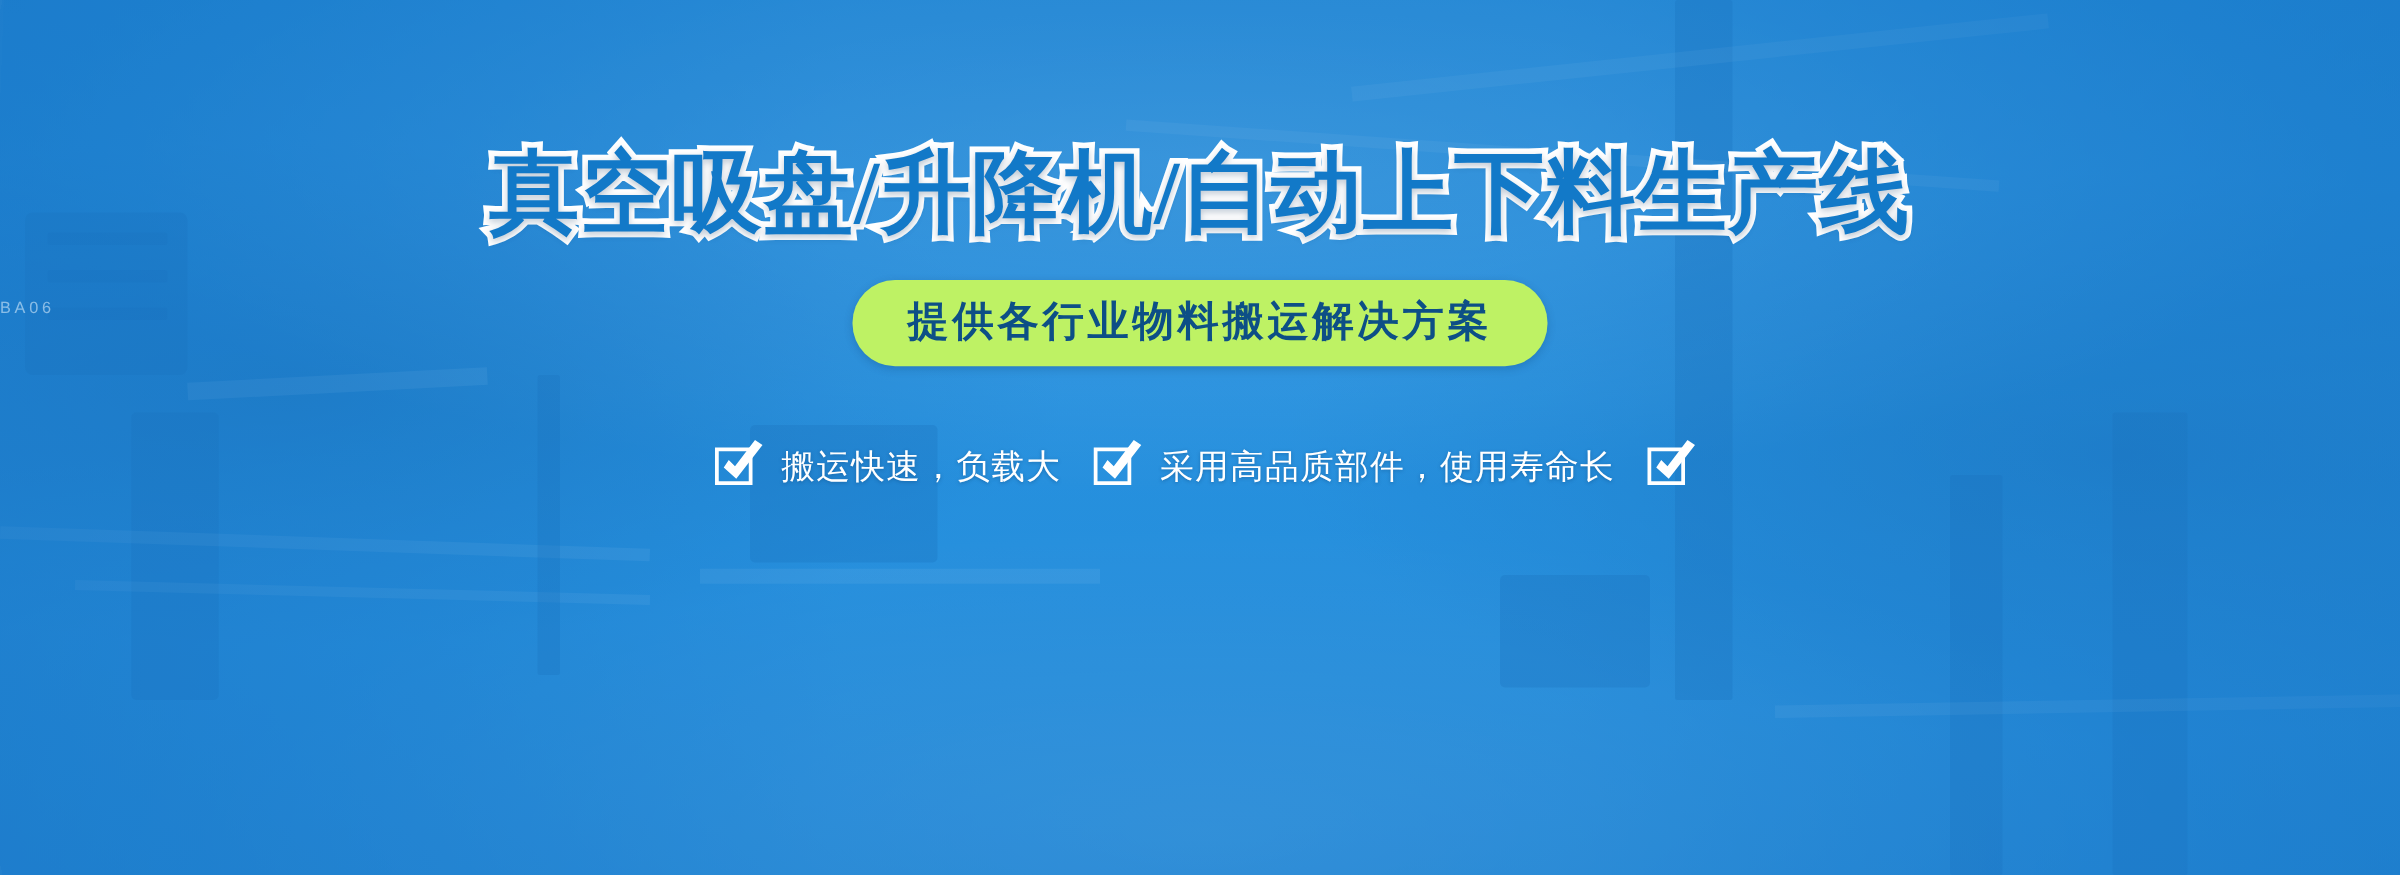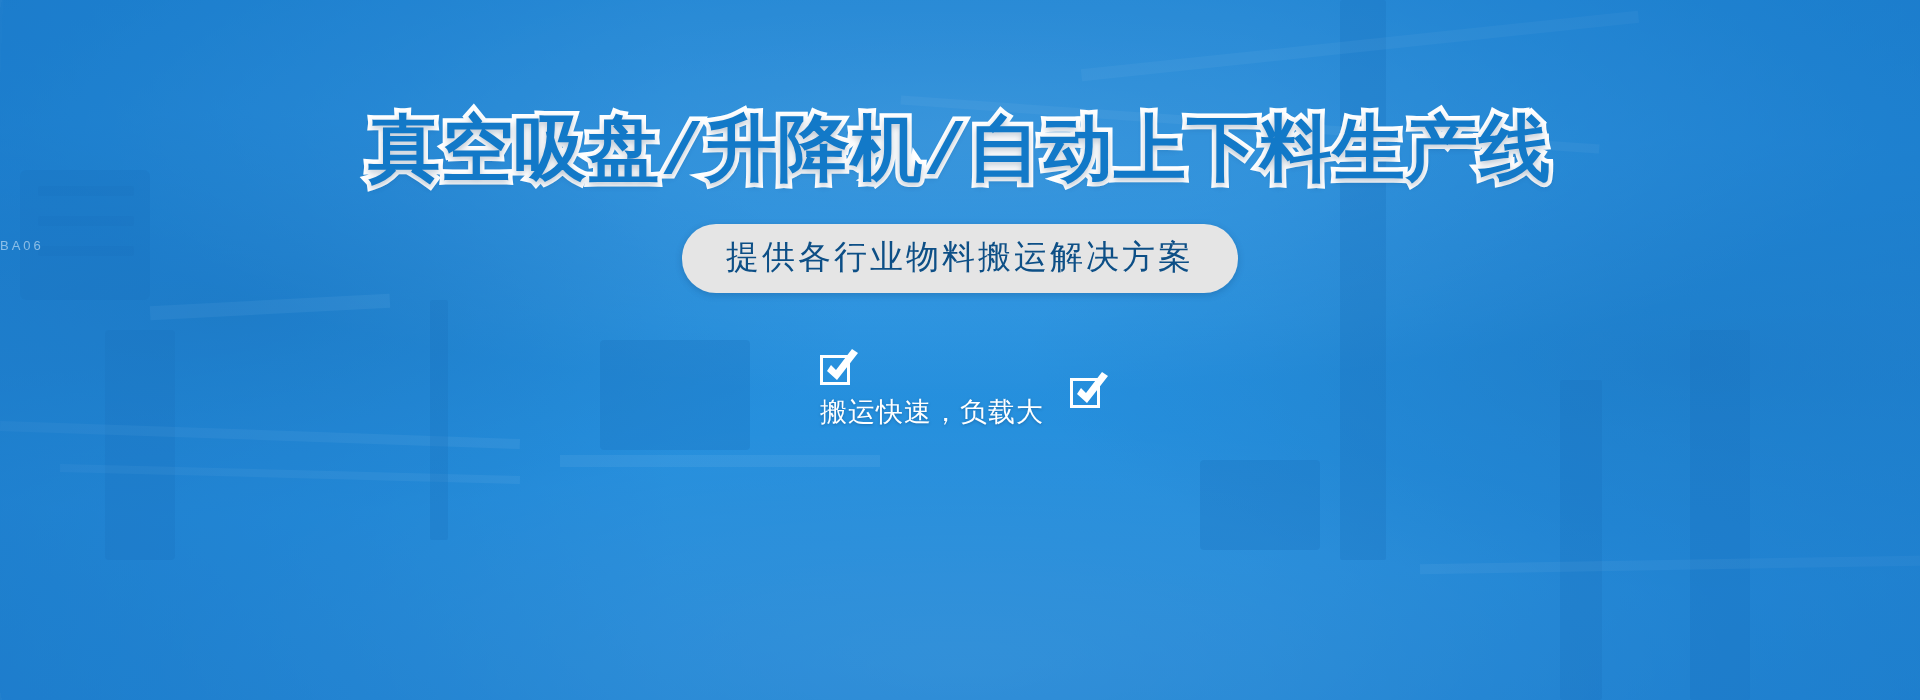--- a/index.html
+++ b/index.html
@@ -67,47 +67,47 @@
   .title {
     font-size: 72px;
     font-weight: 700;
     letter-spacing: 1px;
     line-height: 1;
     color: #1279c8;
     -webkit-text-stroke: 9px #ffffff;
     paint-order: stroke fill;
     white-space: nowrap;
     text-shadow: 0 3px 6px rgba(10,50,95,0.28);
-    font-family: Liberation Mono, monospace;
+    font-family: Liberation Serif, serif;
   }
 
   .subtitle-pill {
     margin-top: 34px;
-    background: #e5e5e5;
+    background: #bef264;
     color: #0d4f86;
     font-size: 33px;
-    font-weight: 400;
+    font-weight: 700;
     letter-spacing: 3px;
     padding: 11px 44px 13px 44px;
     border-radius: 34px;
     white-space: nowrap;
     box-shadow: 0 2px 7px rgba(8,45,90,0.22);
   }
 
   .features {
     margin-top: 62px;
     display:flex;
     align-items:center;
     gap: 26px;
     white-space: nowrap;
   }
   .feature {
     display:flex;
-    gap: 9px;
-    flex-direction: column;
+    align-items:center;
+    gap: 23px;
   }
   .check-box {
     width: 30px; height: 30px;
     border: 3px solid #ffffff;
     position: relative;
     flex: none;
   }
   .check-box svg { position:absolute; left:-4px; top:-11px; }
   .feature-label {
     color:#ffffff;
@@ -157,20 +157,28 @@
 
       <div class="feature">
         <span class="check-box">
           <svg width="44" height="44" viewBox="0 0 44 44" aria-hidden="true">
             <path d="M8 24 L18 33 L39 6 L33 2 L17 23 L12 18 Z" fill="#ffffff"></path>
           </svg>
         </span>
         <span class="feature-label">搬运快速，负载大</span>
       </div>
 
+      <div class="feature">
+        <span class="check-box">
+          <svg width="44" height="44" viewBox="0 0 44 44" aria-hidden="true">
+            <path d="M8 24 L18 33 L39 6 L33 2 L17 23 L12 18 Z" fill="#ffffff"></path>
+          </svg>
+        </span>
+        <span class="feature-label">采用高品质部件，使用寿命长</span>
+      </div>
 
       <div class="feature">
         <span class="check-box">
           <svg width="44" height="44" viewBox="0 0 44 44" aria-hidden="true">
             <path d="M8 24 L18 33 L39 6 L33 2 L17 23 L12 18 Z" fill="#ffffff"></path>
           </svg>
         </span>
       </div>
 
     </div>

